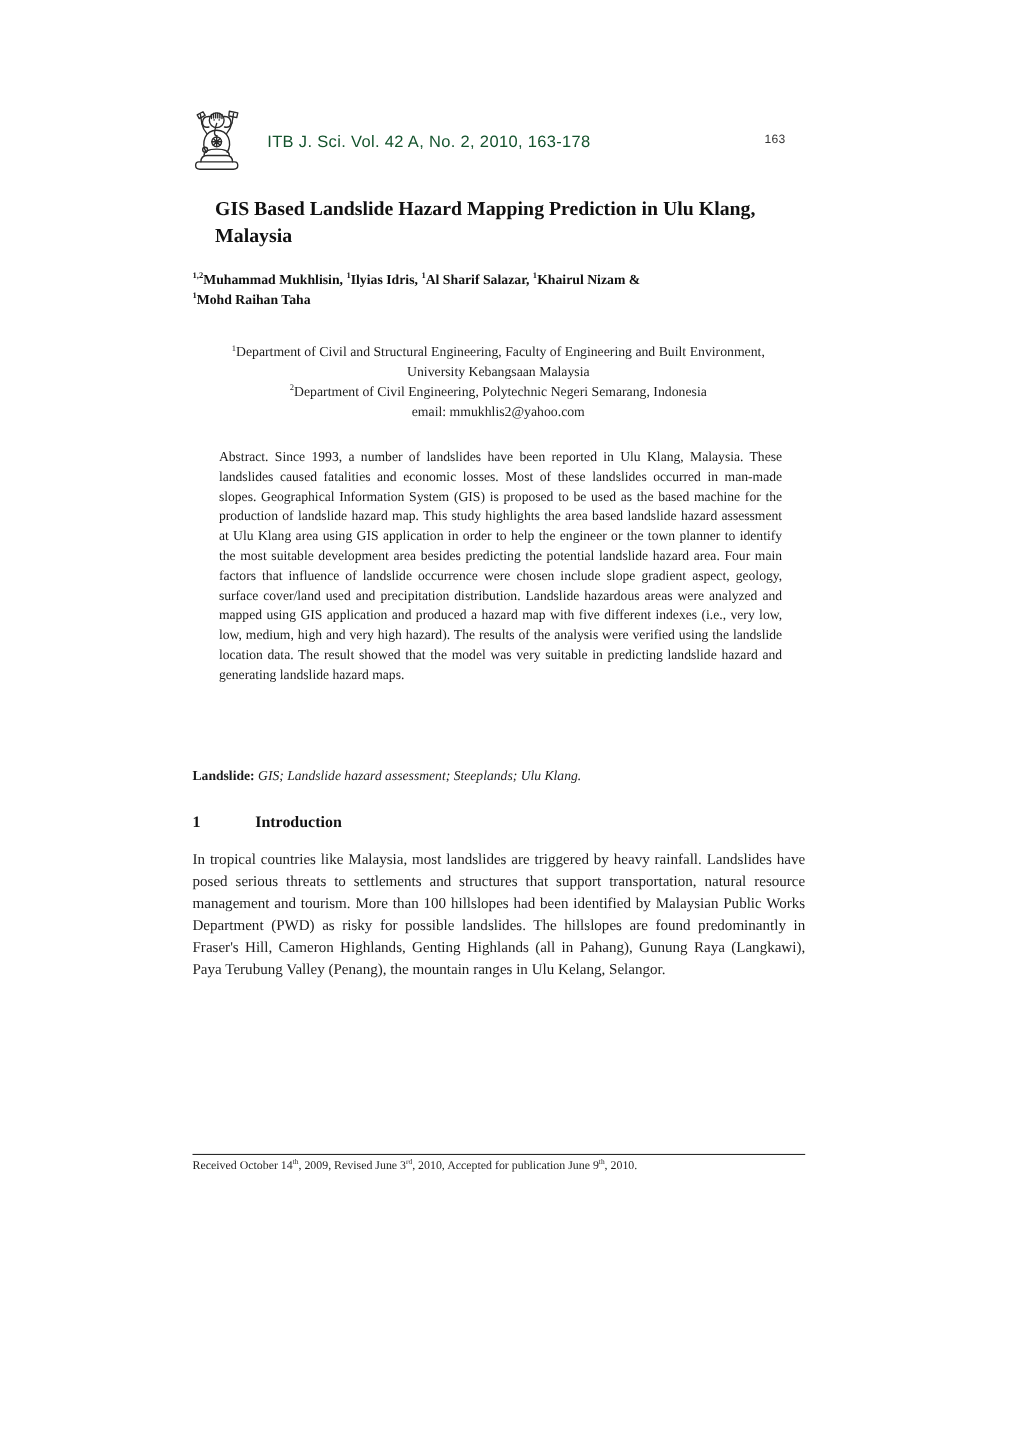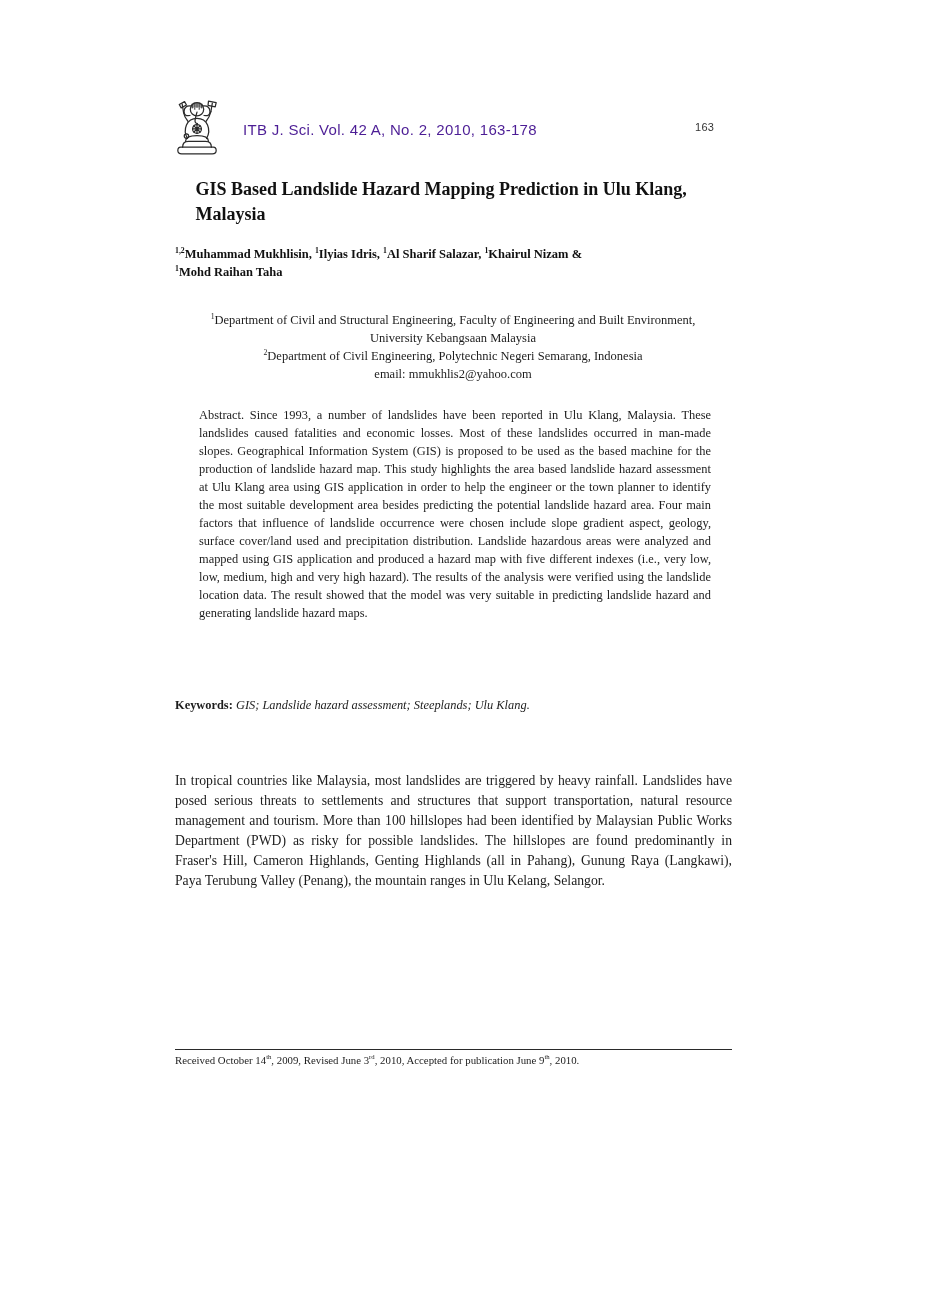--- a/index.html
+++ b/index.html
@@ -4,21 +4,21 @@
 <style>
   html,body { margin:0; padding:0; background:#ffffff; }
   .page {
     position:relative; width:925px; height:1309px; background:#ffffff;
     font-family:"Liberation Serif", serif; color:#1c1c1c; overflow:hidden;
   }
   
   .logo { position:absolute; left:174px; top:95px; width:46px; height:64px; }
   .jref {
     position:absolute; left:243px; top:121px;
-    font-family:"Liberation Sans", sans-serif; font-size:15px; letter-spacing:0.3px; color:#4c1d95;
+    font-family:"Liberation Sans", sans-serif; font-size:15px; letter-spacing:0.3px; color:#14532d;
   }
   .pagenum {
     position:absolute; left:695px; top:121px;
     font-family:"Liberation Sans", sans-serif; font-size:11px; letter-spacing:0.3px; color:#333;
   }
   
   .title {
     position:absolute; left:175px; top:177px; width:556px; margin:0;
     text-align:left; font-size:18px; line-height:25px; font-weight:bold; color:#111;
   }
@@ -107,23 +107,26 @@
   <div class="affils">
     <span class="inner"><sup>1</sup>Department of Civil and Structural Engineering, Faculty of Engineering and Built Environment, University Kebangsaan Malaysia<br><sup>2</sup>Department of Civil Engineering, Polytechnic Negeri Semarang, Indonesia<br>email: mmukhlis2@yahoo.com</span>
   </div>
 
   <div class="abstract">
     <span class="lbl">Abstract.</span>
     <span>Since 1993, a number of landslides have been reported in Ulu Klang, Malaysia. These landslides caused fatalities and economic losses. Most of these landslides occurred in man-made slopes. Geographical Information System (GIS) is proposed to be used as the based machine for the production of landslide hazard map. This study highlights the area based landslide hazard assessment at Ulu Klang area using GIS application in order to help the engineer or the town planner to identify the most suitable development area besides predicting the potential landslide hazard area. Four main factors that influence of landslide occurrence were chosen include slope gradient aspect, geology, surface cover/land used and precipitation distribution. Landslide hazardous areas were analyzed and mapped using GIS application and produced a hazard map with five different indexes (i.e., very low, low, medium, high and very high hazard). The results of the analysis were verified using the landslide location data. The result showed that the model was very suitable in predicting landslide hazard and generating landslide hazard maps.</span>
   </div>
 
   <div class="keywords">
-    <span class="lbl">Keywords:</span>
+    <span class="lbl">Landslide:</span>
     <span class="kw">GIS; Landslide hazard assessment; Steeplands; Ulu Klang.</span>
   </div>
 
+  <div class="heading">
+    <span class="num">1</span><span>Introduction</span>
+  </div>
 
   <p class="body-p p1">In tropical countries like Malaysia, most landslides are triggered by heavy rainfall. Landslides have posed serious threats to settlements and structures that support transportation, natural resource management and tourism. More than 100 hillslopes had been identified by Malaysian Public Works Department (PWD) as risky for possible landslides. The hillslopes are found predominantly in Fraser's Hill, Cameron Highlands, Genting Highlands (all in Pahang), Gunung Raya (Langkawi), Paya Terubung Valley (Penang), the mountain ranges in Ulu Kelang, Selangor.</p>
 
   <div class="footrule"></div>
   <div class="footnote">Received October 14<sup>th</sup>, 2009, Revised June 3<sup>rd</sup>, 2010, Accepted for publication June 9<sup>th</sup>, 2010.</div>
 
 </div>
 
 </body></html>

